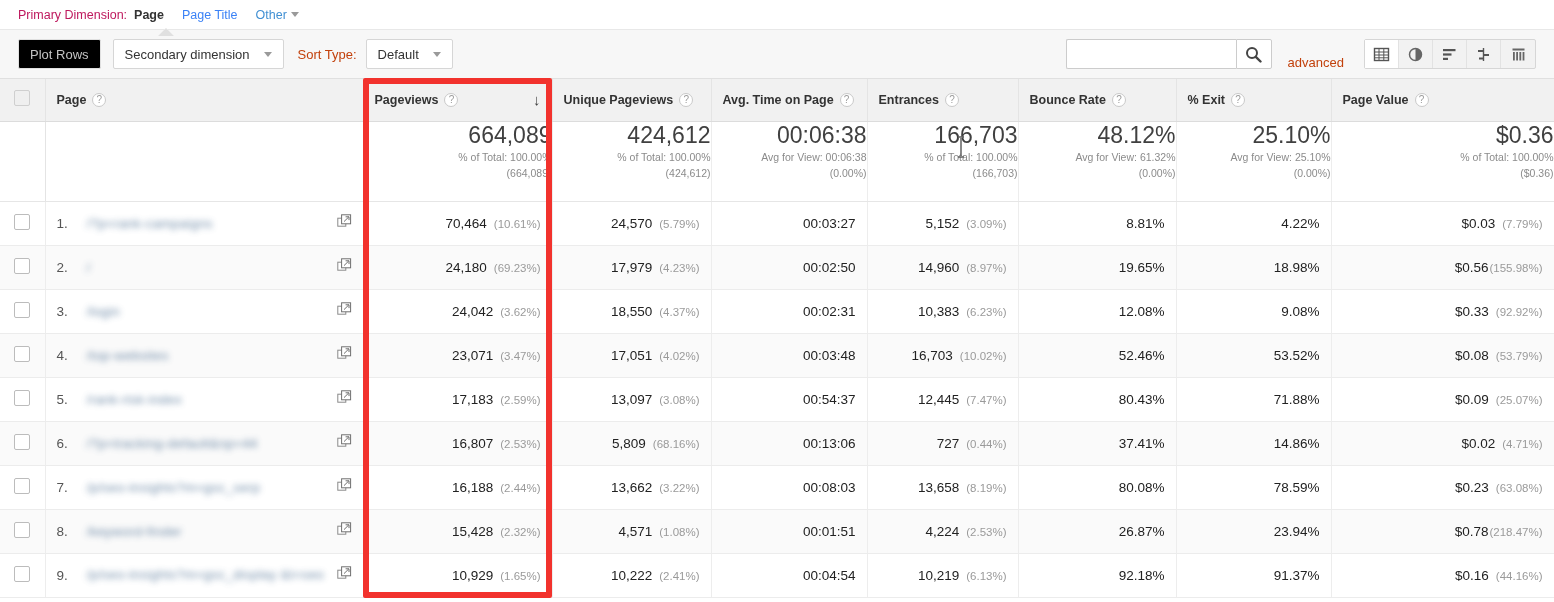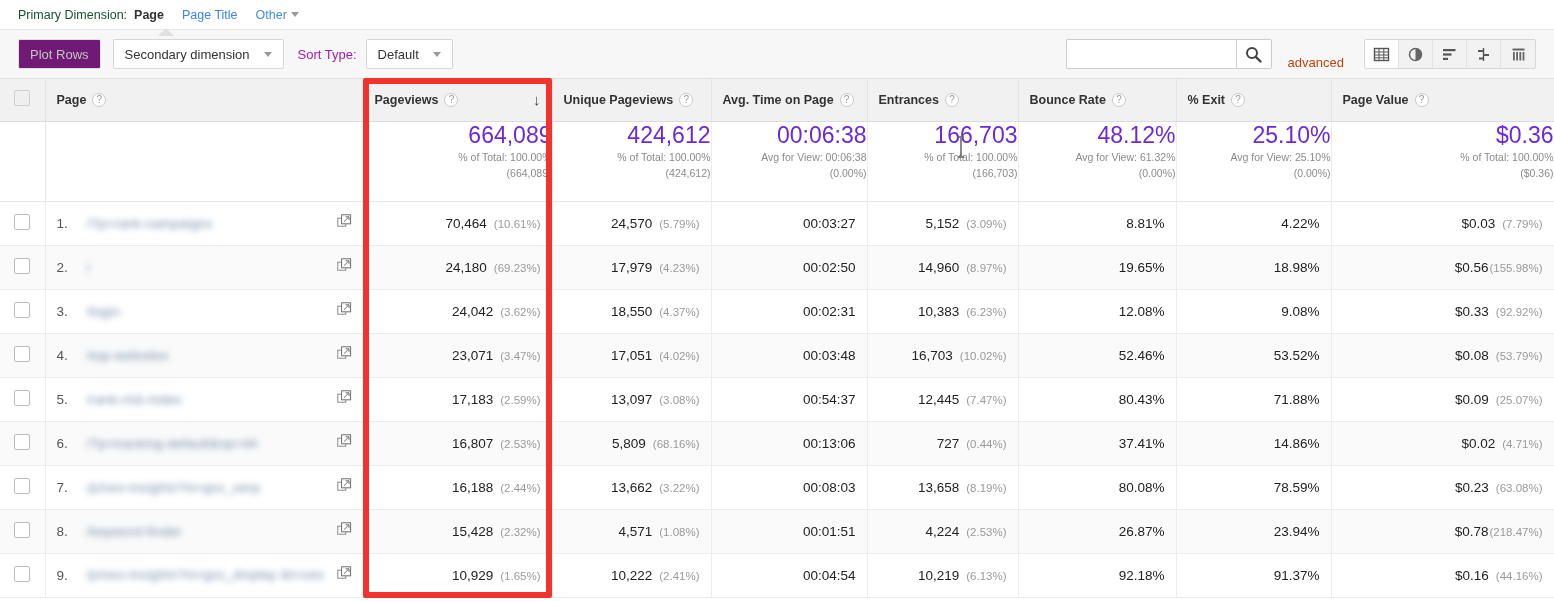--- a/index.html
+++ b/index.html
@@ -16,21 +16,21 @@
   
   .primary-bar {
     height: 29px;
     display: flex; align-items: center;
     padding-left: 18px;
     font-size: 12.5px;
     color: #333;
     background: #fff;
     position: relative;
   }
-  .primary-bar .pd-label { color:#14532d; margin-right: 7px; }
+  .primary-bar .pd-label { color:#be185d; margin-right: 7px; }
   .pd-tab {
     color:#3b82f6; margin-right: 18px; cursor:pointer; position: relative;
   }
   .pd-tab.active { color:#333; font-weight:bold; cursor:default; }
   .pd-other { color:#4190d3; cursor:pointer; display:inline-flex; align-items:center; gap:4px;}
   .caret-dn {
     width:0;height:0;border-left:4px solid transparent;border-right:4px solid transparent;
     border-top:5px solid #9a9a9a; display:inline-block;
   }
   
@@ -53,23 +53,23 @@
     border-bottom: 1px solid #e0e0e0;
     display:flex; align-items:center;
     padding: 0 18px;
     position: relative;
   }
   .btn {
     height: 30px; border:1px solid #d6d6d6; background:#fff;
     border-radius:2px; font-size:13px; color:#333;
     display:inline-flex; align-items:center; padding: 0 11px; cursor:pointer;
   }
-  .btn.disabled { color:#c4c4c4; background:#701a75; border-color:#e0e0e0; cursor:default;}
+  .btn.disabled { color:#c4c4c4; background:#000000; border-color:#e0e0e0; cursor:default;}
   .btn .cdn { margin-left: 14px; }
-  .sort-label { font-size:13px; color:#a21caf; margin: 0 9px 0 14px;}
+  .sort-label { font-size:13px; color:#c2410c; margin: 0 9px 0 14px;}
   .tb-right { margin-left:auto; display:flex; align-items:center; }
   .search-wrap { display:flex; height:30px; }
   .search-input {
     width: 170px; height:30px; border:1px solid #ccc; border-right:none;
     background:#fff; padding: 0 8px; font-size:13px; outline:none;
     font-family:"Liberation Sans", sans-serif; border-radius:2px 0 0 2px;
   }
   .search-btn {
     width:36px;height:30px;border:1px solid #ccc;background:#fff;
     display:flex;align-items:center;justify-content:center;cursor:pointer;
@@ -102,21 +102,21 @@
     color:#9b9b9b; font-size:10px; font-weight:normal;
     display:inline-flex;align-items:center;justify-content:center; flex:none;
   }
   .sortarrow { margin-left:auto; font-size:15px; color:#444; font-weight:bold;}
 
   
   .sumrow td {
     background:#fff; border-bottom:1px solid #e6e6e6; border-right:1px solid #ededed;
     height:80px; vertical-align: top; padding: 14px 11px 0 11px;
   }
-  .sum-big { font-size:23px; color:#6d28d9; text-align:right; line-height:26px; font-weight:normal;}
+  .sum-big { font-size:23px; color:#404040; text-align:right; line-height:26px; font-weight:normal;}
   .sum-sub { font-size:10.5px; color:#8b8b8b; text-align:right; line-height:13px; margin-top:3px;}
 
   
   tbody.rows td {
     border-bottom:1px solid #ececec; border-right:1px solid #ededed;
     height:43px; vertical-align:middle; padding: 0 11px;
     font-size:13.5px; color:#333;
   }
   tbody.rows tr:nth-child(even) td { background:#fafafa; }
   tbody.rows tr:nth-child(odd) td { background:#fff; }

